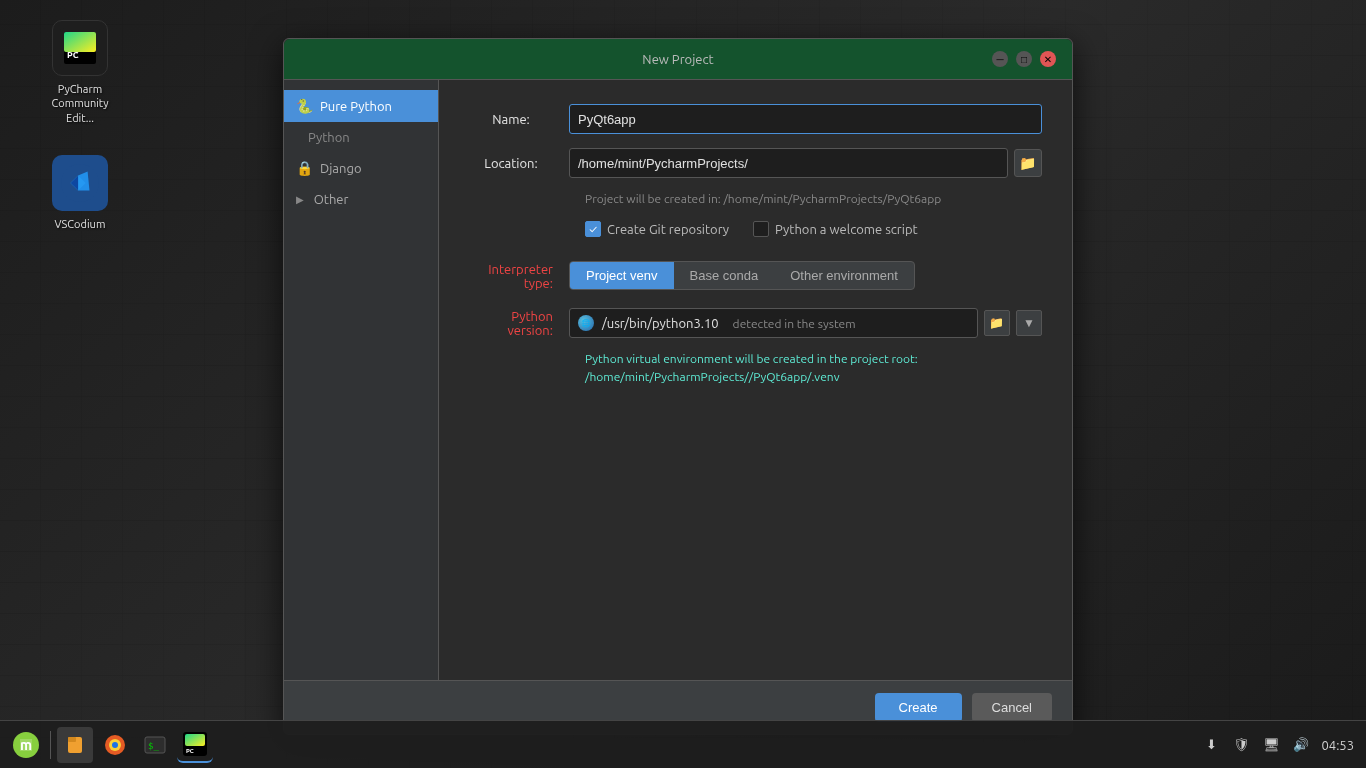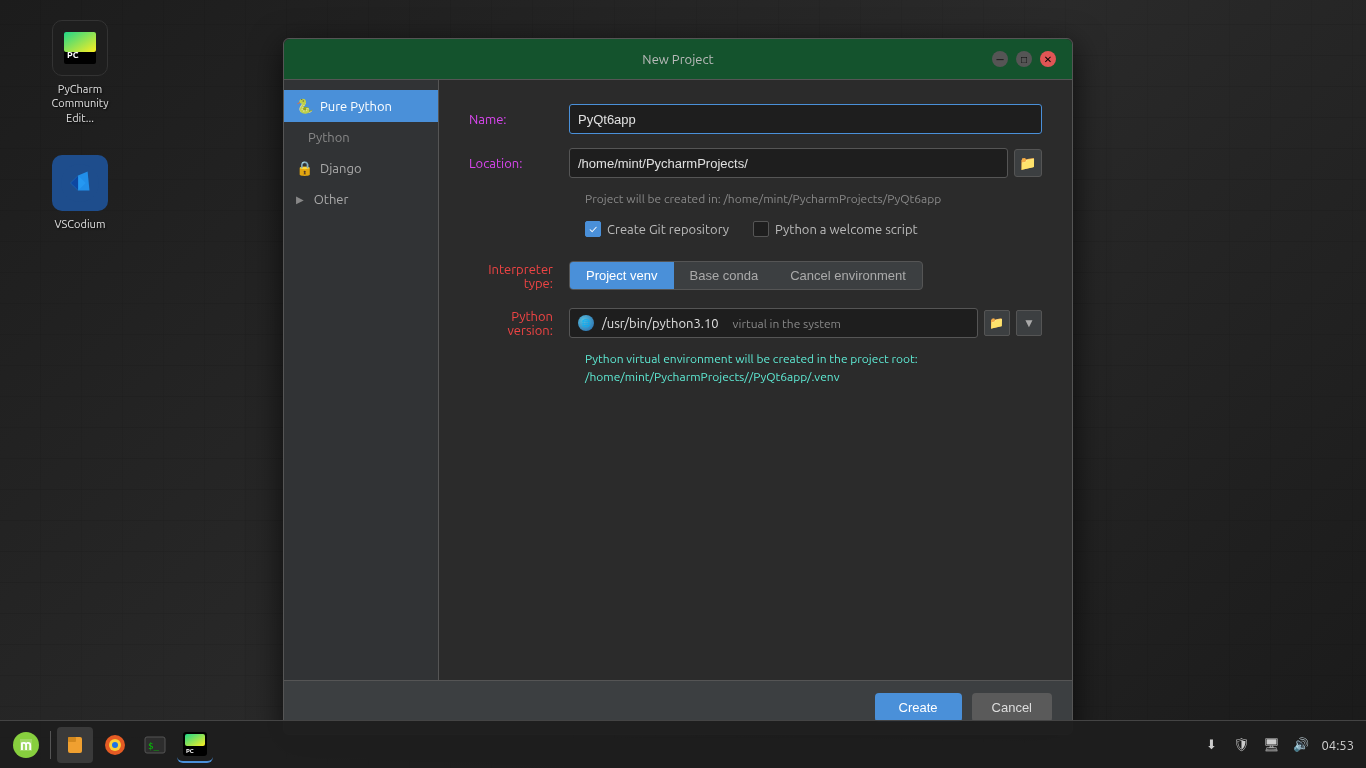--- a/index.html
+++ b/index.html
@@ -265,24 +265,24 @@
       background: #2b2b2b;
     }
 
     .form-row {
       display: flex;
       align-items: center;
       margin-bottom: 14px;
     }
 
     .form-label {
-      color: #d946ef;
+      color: #e5e5e5;
       font-size: 13px;
       width: 100px;
-      text-align: left;
+      text-align: center;
       padding-right: 16px;
     }
 
     .form-input {
       flex: 1;
       height: 30px;
       background: #1e1e1e;
       border: 1px solid #4a90d9;
       border-radius: 3px;
       color: #e0e0e0;
@@ -605,31 +605,31 @@
             <div class="checkbox-box"></div>
             <span>Python a welcome script</span>
           </div>
         </div>
 
         <div class="interp-row">
           <span class="section-label">Interpreter type:</span>
           <div class="tab-group">
             <button class="tab-btn active">Project venv</button>
             <button class="tab-btn">Base conda</button>
-            <button class="tab-btn">Cancel environment</button>
+            <button class="tab-btn">Other environment</button>
           </div>
         </div>
 
         <div class="pyver-row">
           <span class="section-label">Python version:</span>
           <div style="flex:1; display:flex; align-items:center; gap:6px;">
             <div class="pyver-select">
               <span class="py-globe">🌐</span>
               <span style="color:#e0e0e0; font-size:13px;">/usr/bin/python3.10</span>
-              <span class="python-detected" style="margin-left:6px;">virtual in the system</span>
+              <span class="python-detected" style="margin-left:6px;">detected in the system</span>
             </div>
             <button class="pyver-folder-btn">📁</button>
             <button class="pyver-folder-btn">▼</button>
           </div>
         </div>
 
         <div class="venv-info">
           <div>Python virtual environment will be created in the project root:</div>
           <div>/home/mint/PycharmProjects//PyQt6app/.venv</div>
         </div>

